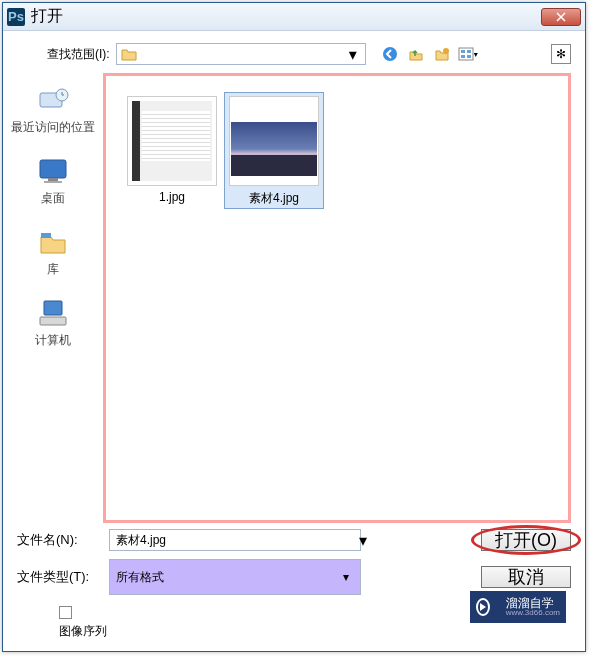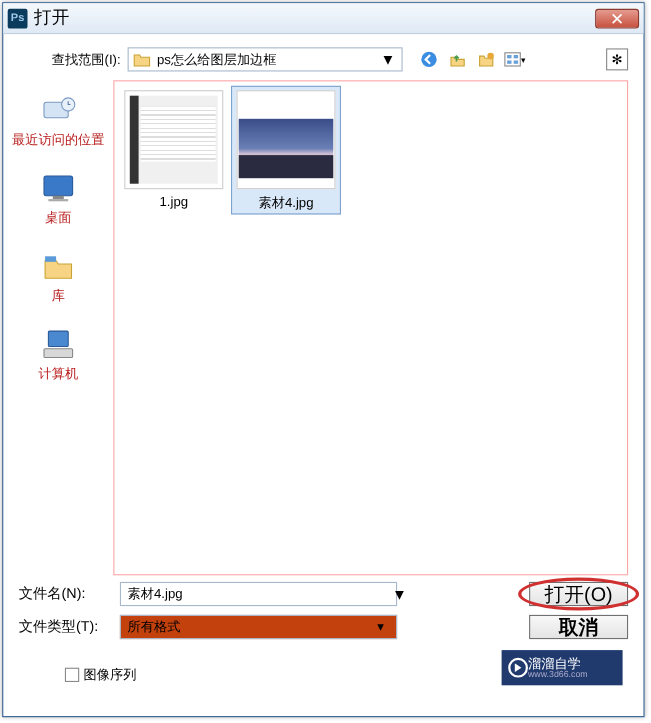--- a/index.html
+++ b/index.html
@@ -1,63 +1,63 @@
 <!DOCTYPE html>
 <html><head>
   <meta charset="utf-8">
   <style>
     * { box-sizing: border-box; margin: 0; padding: 0; font-family: "Microsoft YaHei", "SimSun", sans-serif; }
     body { background: #fff; width: 592px; height: 657px; overflow: hidden; }
     
     .window { width: 584px; height: 650px; margin: 2px; border: 1px solid #2b5a8c; background: #fff; box-shadow: 0 0 4px rgba(0,0,0,0.3); }
     
     .titlebar { height: 28px; background: linear-gradient(#f4f8fc, #dfe9f5); border-bottom: 1px solid #c0d0e0; display: flex; align-items: center; padding: 0 4px; }
-    .ps-icon { width: 18px; height: 18px; background: #0a3a5c; color: #9cc7e6; font-size: 10px; font-weight: bold; display: flex; align-items: center; justify-content: center; border-radius: 2px; margin-right: 6px; }
+    .ps-icon { width: 18px; height: 18px; background: #0a3a5c; color: #9cc7e6; font-size: 13px; font-weight: bold; display: flex; align-items: center; justify-content: center; border-radius: 2px; margin-right: 6px; }
     .title-text { font-size: 16px; color: #000; flex: 1; }
     .close-btn { width: 40px; height: 18px; background: linear-gradient(#e49b8f, #c8513f); border: 1px solid #8a3a2f; border-radius: 3px; color: #fff; display: flex; align-items: center; justify-content: center; cursor: pointer; }
     .close-btn svg { width: 10px; height: 10px; }
     
     .toolbar-row { display: flex; align-items: center; padding: 12px 14px 8px 14px; gap: 6px; margin-left: 30px; }
     .lbl { font-size: 12px; color: #000; white-space: nowrap; }
     .look-in { width: 250px; height: 22px; border: 1px solid #a7b8cd; background: #fff; display: flex; align-items: center; padding: 0 4px; gap: 6px; }
     .folder-icon { width: 16px; height: 14px; }
     .dropdown-arrow { margin-left: auto; width: 16px; height: 16px; display: flex; align-items: center; justify-content: center; }
     .tb-icons { display: flex; gap: 6px; margin-left: 8px; }
     .tb-icon { width: 20px; height: 20px; display: flex; align-items: center; justify-content: center; cursor: pointer; }
     .jump-btn { width: 20px; height: 20px; border: 1px solid #888; background: #fff; margin-left: auto; display: flex; align-items: center; justify-content: center; cursor: pointer; }
     
     .middle { display: flex; height: 450px; }
     .sidebar { width: 100px; padding-top: 6px; }
     .side-item { display: flex; flex-direction: column; align-items: center; gap: 4px; padding: 6px 0 14px 0; cursor: pointer; }
     .side-icon { width: 34px; height: 30px; display: flex; align-items: center; justify-content: center; }
-    .side-label { font-size: 12px; color: #b91c1c; }
-    
-    .file-pane { flex: 1; border: 1px solid #fca5a5; background: #fff; margin-right: 14px; padding: 4px; display: flex; align-items: flex-start; gap: 2px; }
+    .side-label { font-size: 12px; color: #404040; }
+    
+    .file-pane { flex: 1; border: 3px solid #fca5a5; background: #fff; margin-right: 14px; padding: 16px; display: flex; align-items: flex-start; gap: 2px; }
     .file-item { width: 100px; text-align: center; padding: 2px; }
     .file-item.selected { background: #d9e8f8; border: 1px solid #7da2ce; padding: 1px; }
     .thumb { width: 90px; height: 90px; border: 1px solid #ccc; background: #fff; margin: 2px auto 4px auto; display: flex; align-items: center; justify-content: center; overflow: hidden; }
     .thumb-fake-ps { width: 80px; height: 80px; background: #f0f0f0; position: relative; }
     .thumb-fake-ps::before { content: ""; position: absolute; left: 0; top: 0; width: 8px; height: 100%; background: #333; }
     .thumb-fake-ps::after { content: ""; position: absolute; left: 10px; right: 2px; top: 10px; height: 50px; background: repeating-linear-gradient(#fff, #fff 3px, #ddd 3px, #ddd 4px); }
     .thumb-sunset { width: 86px; height: 54px; background: linear-gradient(#3a4d8a 0%, #6a7fb5 50%, #d8c4d8 60%, #2a2a40 62%, #2a2a40 100%); margin-top: 16px; }
     .file-name { font-size: 12px; color: #000; }
     
     .bottom { padding: 6px 14px 14px 14px; }
     .form-row { display: flex; align-items: center; gap: 12px; margin-bottom: 8px; }
     .form-lbl { font-size: 13px; width: 80px; }
     .text-input { width: 252px; height: 22px; border: 1px solid #a7b8cd; padding: 0 6px; font-size: 12px; background: #fff; }
-    .combo { width: 252px; height: 22px; border: 1px solid #a7b8cd; background: #c2410c; display: flex; align-items: center; padding: 0 6px; font-size: 12px; }
+    .combo { width: 252px; height: 36px; border: 1px solid #a7b8cd; background: #c4b5fd; display: flex; align-items: center; padding: 0 6px; font-size: 12px; }
     .btn { width: 90px; height: 22px; border: 1px solid #707070; background: linear-gradient(#f8f8f8, #e4e4e4); font-size: 18px; cursor: pointer; display: flex; align-items: center; justify-content: center; }
     .red-circle { position: relative; }
     .red-circle::after { content: ""; position: absolute; left: -10px; right: -10px; top: -4px; bottom: -4px; border: 3px solid #d03030; border-radius: 50%; pointer-events: none; }
     
-    .chk-row { display: flex; align-items: center; gap: 4px; margin-left: 42px; margin-top: 24px; }
+    .chk-row { display: flex; align-items: flex-start; gap: 4px; margin-left: 42px; margin-top: 11px; flex-direction: column; }
     .chk { width: 13px; height: 13px; border: 1px solid #888; background: #fff; }
     
-    .watermark { position: absolute; right: 26px; bottom: 34px; width: 110px; height: 32px; background: #203a6e; color: #fff; display: flex; align-items: center; padding: 0 6px; gap: 0; font-size: 12px; }
+    .watermark { position: absolute; right: 26px; bottom: 34px; width: 96px; height: 32px; background: #203a6e; color: #fff; display: flex; align-items: center; padding: 0 6px; gap: 16px; font-size: 12px; }
     .watermark .play { width: 18px; height: 18px; border: 2px solid #fff; border-radius: 50%; display: flex; align-items: center; justify-content: center; }
     .watermark .text-stack { display: flex; flex-direction: column; line-height: 1; }
     .watermark .small { font-size: 8px; color: #aac; }
   </style>
 </head>
 <body>
 
 <div class="window">
 
   <div class="titlebar">
@@ -69,21 +69,20 @@
         </svg>
     </div>
   </div>
 
   <div class="toolbar-row">
     <span class="lbl">查找范围(I):</span>
     <div class="look-in">
       <svg class="folder-icon" viewBox="0 0 16 14">
           <path d="M1 3h5l1 2h8v8H1z" fill="#f6d484" stroke="#c9a233"></path>
         </svg>
-      <span style="font-size:12px;">ps怎么给图层加边框</span>
       <span class="dropdown-arrow">▾</span>
     </div>
     <div class="tb-icons">
       <div class="tb-icon">
         <svg width="16" height="16" viewBox="0 0 16 16">
             <circle cx="8" cy="8" r="7" fill="#3a8de0"></circle>
             <path d="M9 4 L5 8 L9 12" stroke="#fff" stroke-width="2" fill="none"></path>
           </svg>
       </div>
       <div class="tb-icon">
@@ -180,21 +179,21 @@
       <span class="red-circle" style="margin-left:auto;">
           <button class="btn">打开(O)</button>
         </span>
     </div>
     <div class="form-row">
       <span class="form-lbl">文件类型(T):</span>
       <div class="combo">
         <span>所有格式</span>
         <span class="dropdown-arrow" style="margin-left:auto;">▾</span>
       </div>
-      <button class="btn" style="margin-left:auto;font-weight:bold;">取消</button>
+      <button class="btn" style="margin-left:auto;">取消</button>
     </div>
     <div class="chk-row">
       <div class="chk"></div>
       <span style="font-size:12px;">图像序列</span>
     </div>
   </div>
 </div>
 
 <div class="watermark">
   <div class="play">

